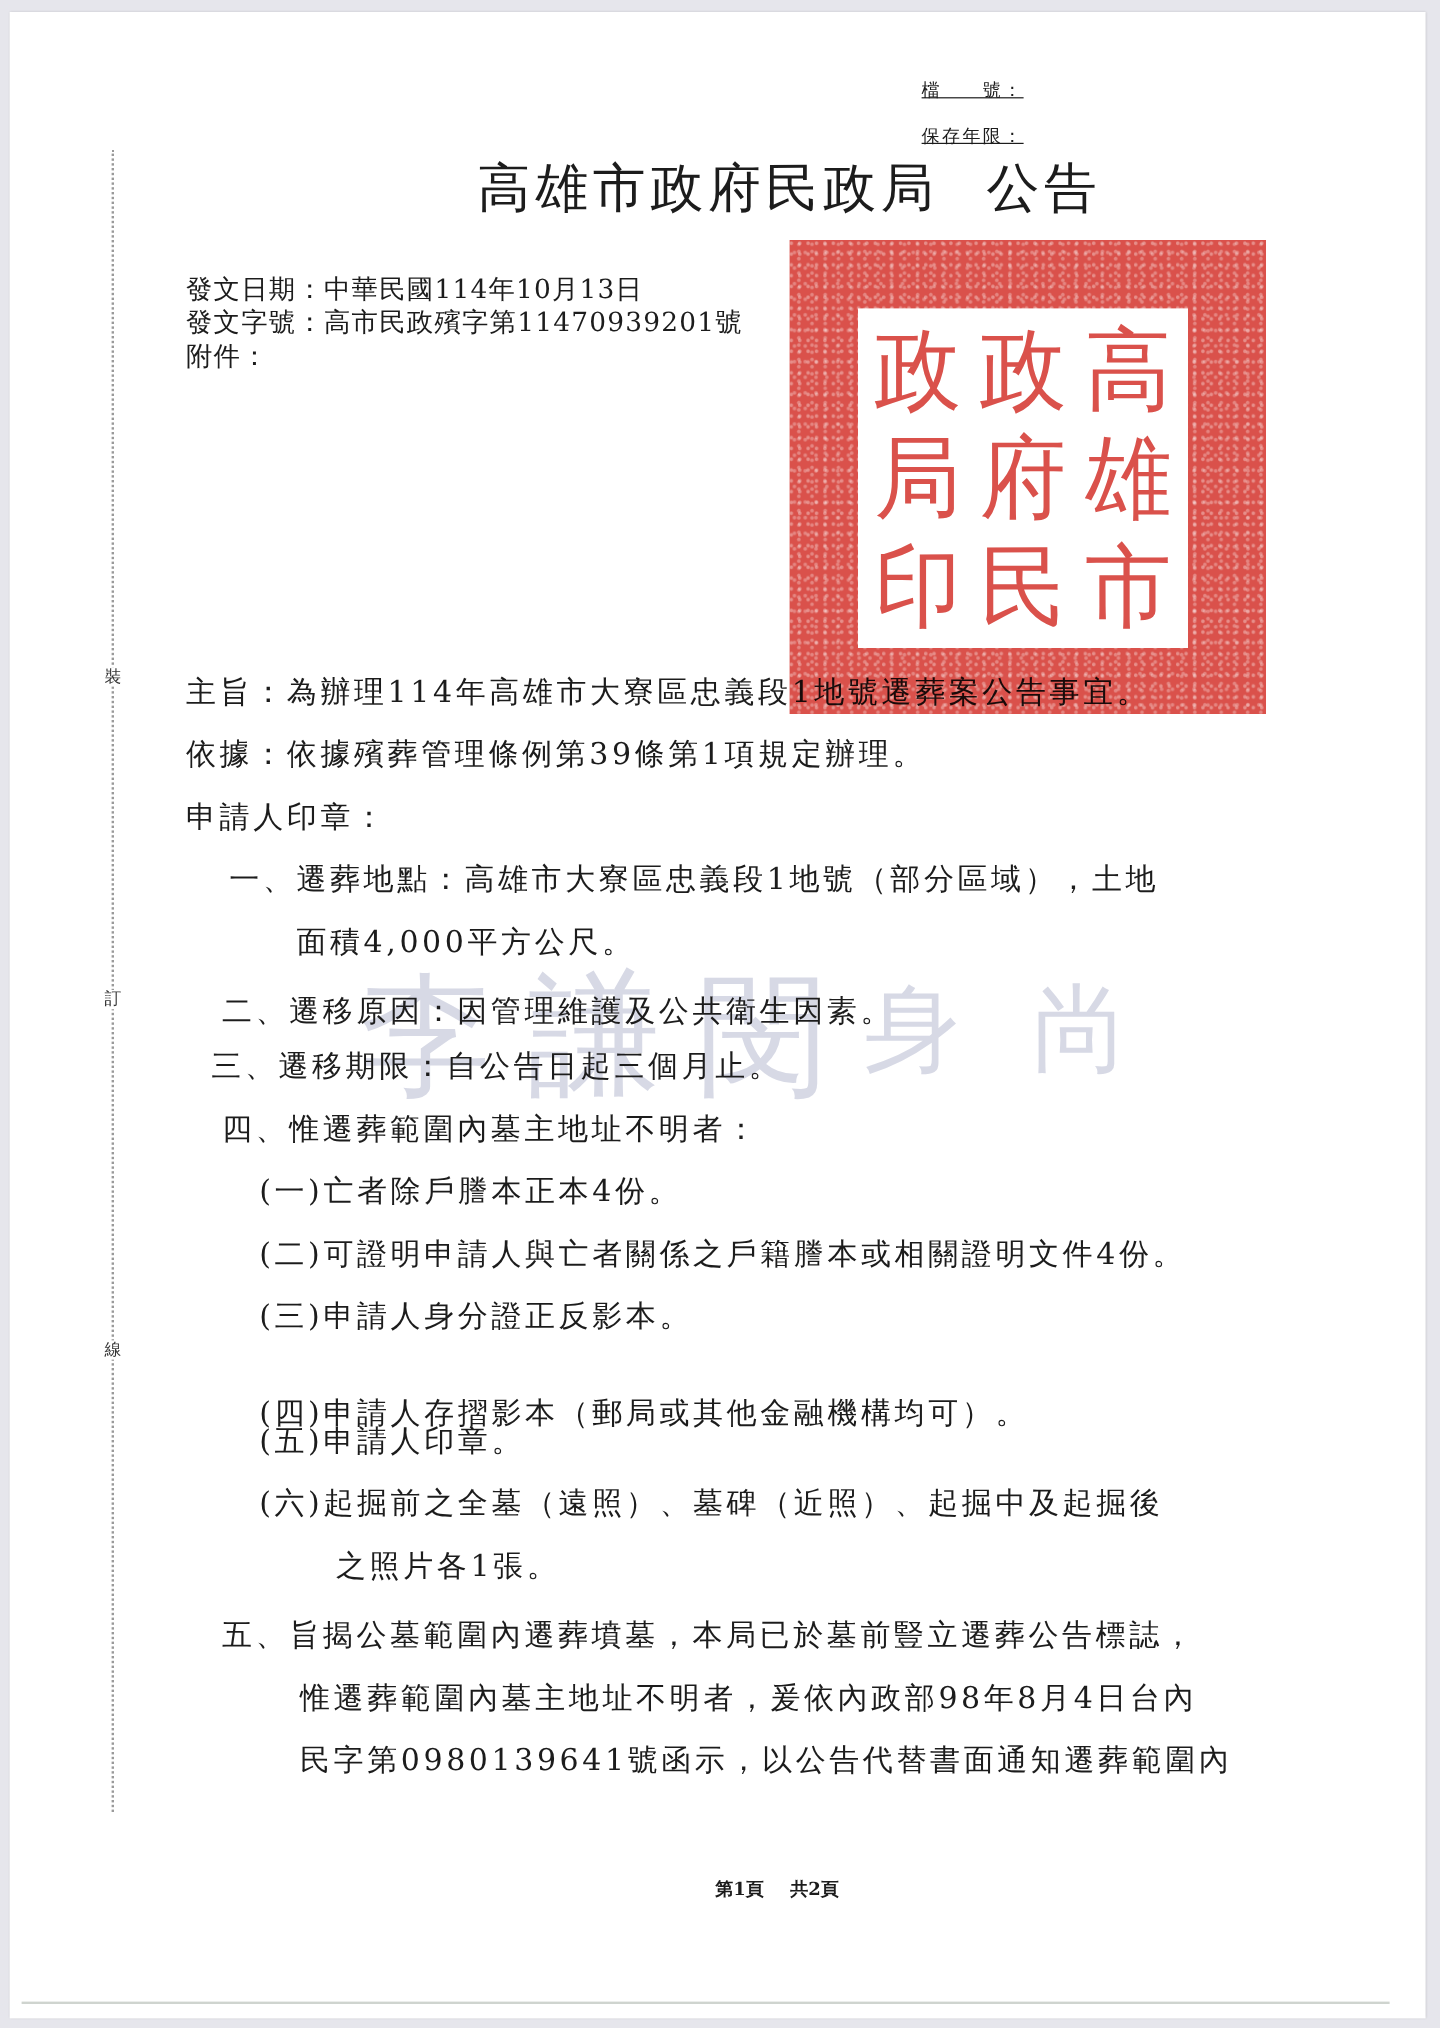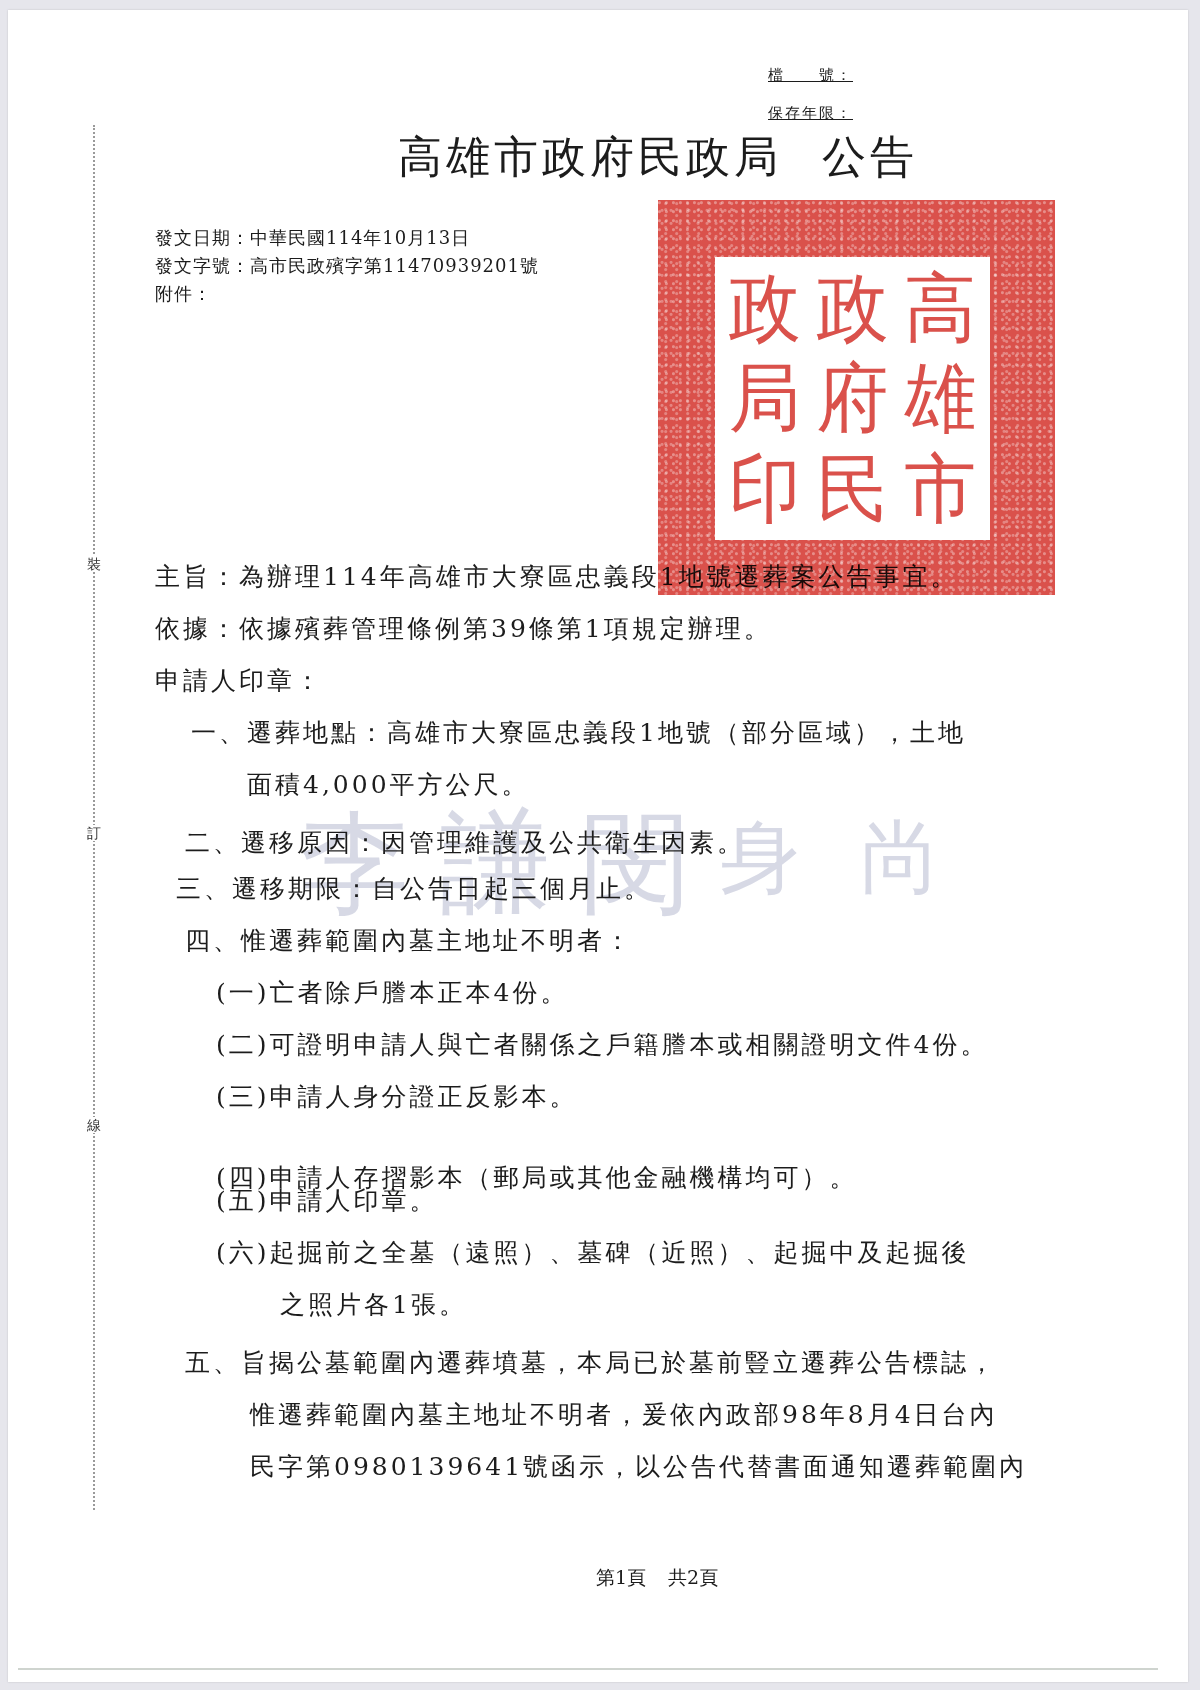--- a/index.html
+++ b/index.html
@@ -26,23 +26,23 @@
   .binding-line {
     position: absolute; left: 93px; top: 125px; height: 1385px;
     border-left: 2px dotted #9a9a9a;
   }
   .binding-label {
     position: absolute; left: 87px; font-size: 14px; background: #fff;
     line-height: 16px; color: #333;
   }
   .meta-label { font-size: 15px; letter-spacing: 2px; text-decoration: underline; }
   .title { font-size: 44px; letter-spacing: 4px; }
-  .header-field { font-size: 18px; letter-spacing: 1px; }
+  .header-field { font-size: 22px; letter-spacing: 1px; }
   .body-line { font-size: 25px; letter-spacing: 3px; line-height: 32px; }
-  .footer { font-size: 19px; }
+  .footer { font-size: 15px; font-weight: bold; }
 
   .seal {
     position: absolute;
     left: 658px; top: 200px;
     width: 397px; height: 395px;
     background: #d7443d;
     opacity: 0.93;
     mix-blend-mode: multiply;
     background-image:
       radial-gradient(circle at 20% 30%, rgba(255,255,255,0.35) 0 1px, transparent 2px),

